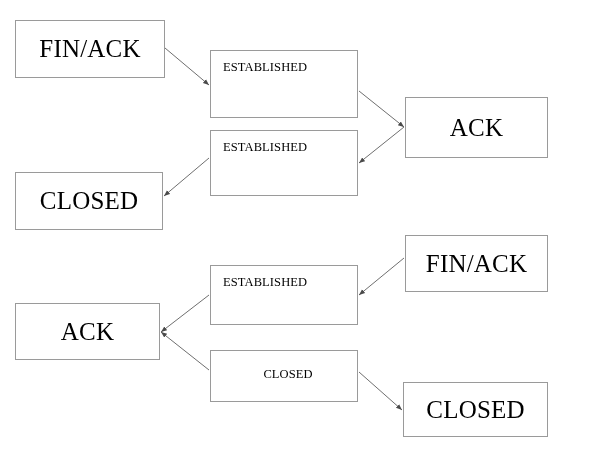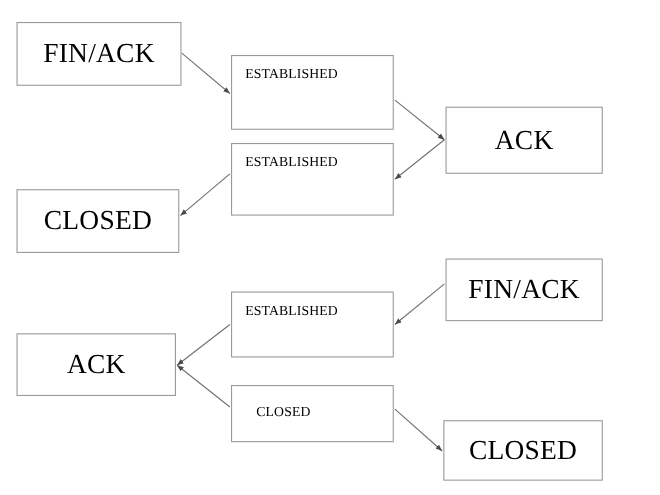--- a/index.html
+++ b/index.html
@@ -47,21 +47,21 @@
     text-align: center;
     letter-spacing: 0.2px;
   }
   
   .node.small {
     align-items: flex-start;
     justify-content: flex-start;
   }
   .node.small .node-label {
     font-size: 12.5px;
-    text-align: left;
+    text-align: center;
     padding: 9px 0 0 12px;
     width: 78px;
     letter-spacing: 0.1px;
   }
   .node.small.indented .node-label {
     padding: 16px 0 0 22px;
     width: 110px;
   }
 </style>
 </head>

